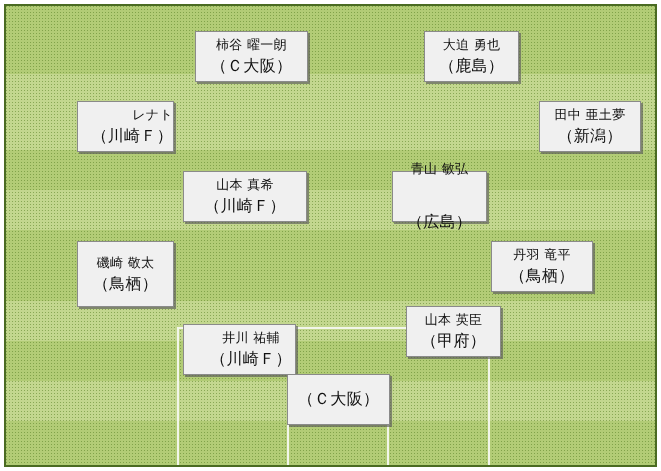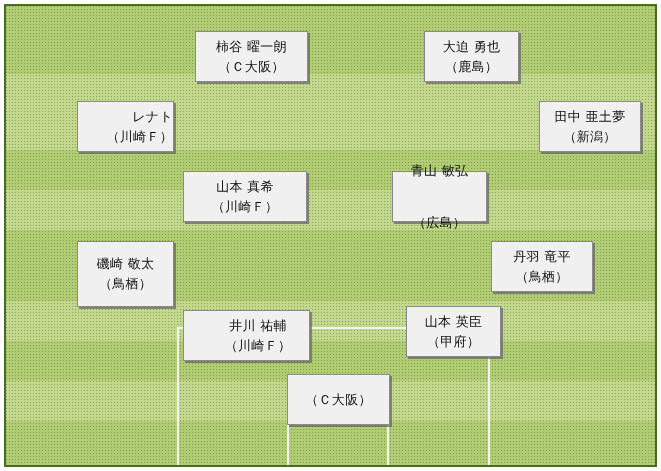--- a/index.html
+++ b/index.html
@@ -86,21 +86,21 @@
     white-space: nowrap;
   }
   .player .pname {
     display: block;
     font-size: 13px;
     letter-spacing: 0.3px;
     margin-bottom: 7px;
   }
   .player .pclub {
     display: block;
-    font-size: 13px;
+    font-size: 16px;
     letter-spacing: 0.3px;
   }
 </style>
 </head>
 <body>
 
 <div id="pitch">
   <div class="pitch-frame">
     <div class="stripes" id="stripes">
         <div class="stripe dark" style="top: 0px; height: 68px;"></div>
@@ -148,21 +148,21 @@
           <span class="pclub">（広島）</span>
         </div>
         <div class="player" style="left: 71px; top: 235px; width: 97px; height: 66px;">
           <span class="pname">磯崎 敬太</span>
           <span class="pclub">（鳥栖）</span>
         </div>
         <div class="player" style="left: 485px; top: 235px; width: 102px; height: 51px;">
           <span class="pname">丹羽 竜平</span>
           <span class="pclub">（鳥栖）</span>
         </div>
-        <div class="player" style="left: 177px; top: 304px; width: 127px; height: 51px; padding-left: 23px;">
+        <div class="player" style="left: 177px; top: 318px; width: 113px; height: 51px; padding-left: 23px;">
           <span class="pname">井川 祐輔</span>
           <span class="pclub">（川崎Ｆ）</span>
         </div>
         <div class="player" style="left: 400px; top: 300px; width: 95px; height: 51px;">
           <span class="pname">山本 英臣</span>
           <span class="pclub">（甲府）</span>
         </div>
         <div class="player" style="left: 281px; top: 368px; width: 103px; height: 51px;">
           <span class="pclub">（Ｃ大阪）</span>
         </div>

